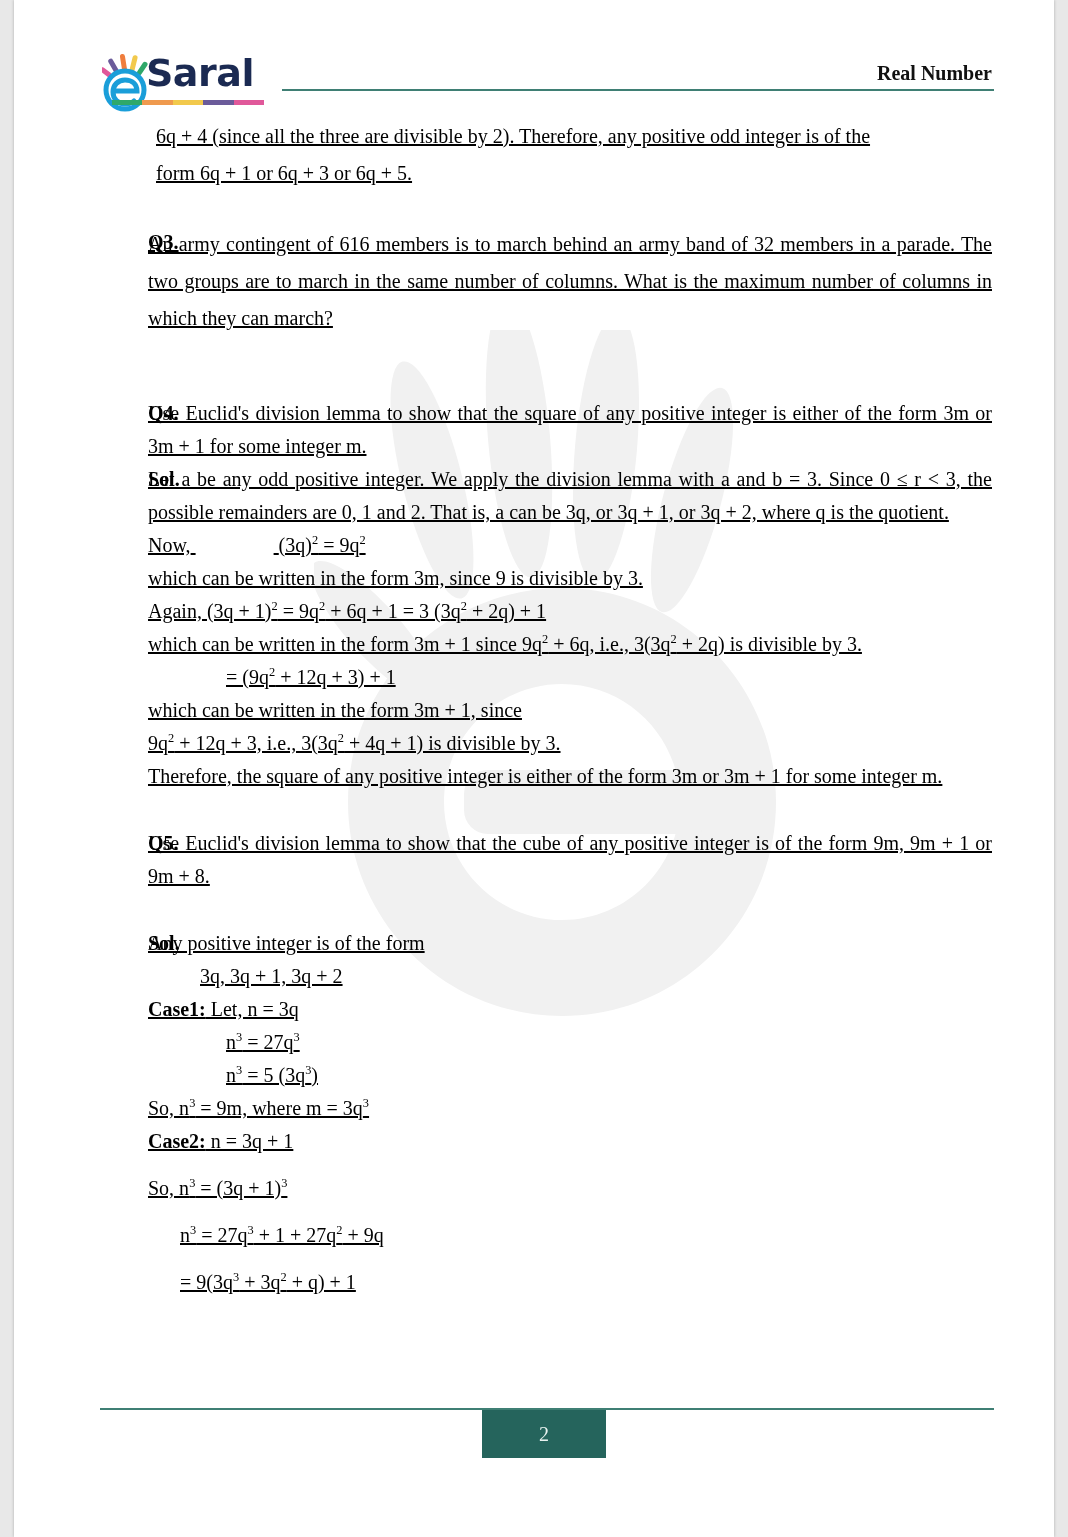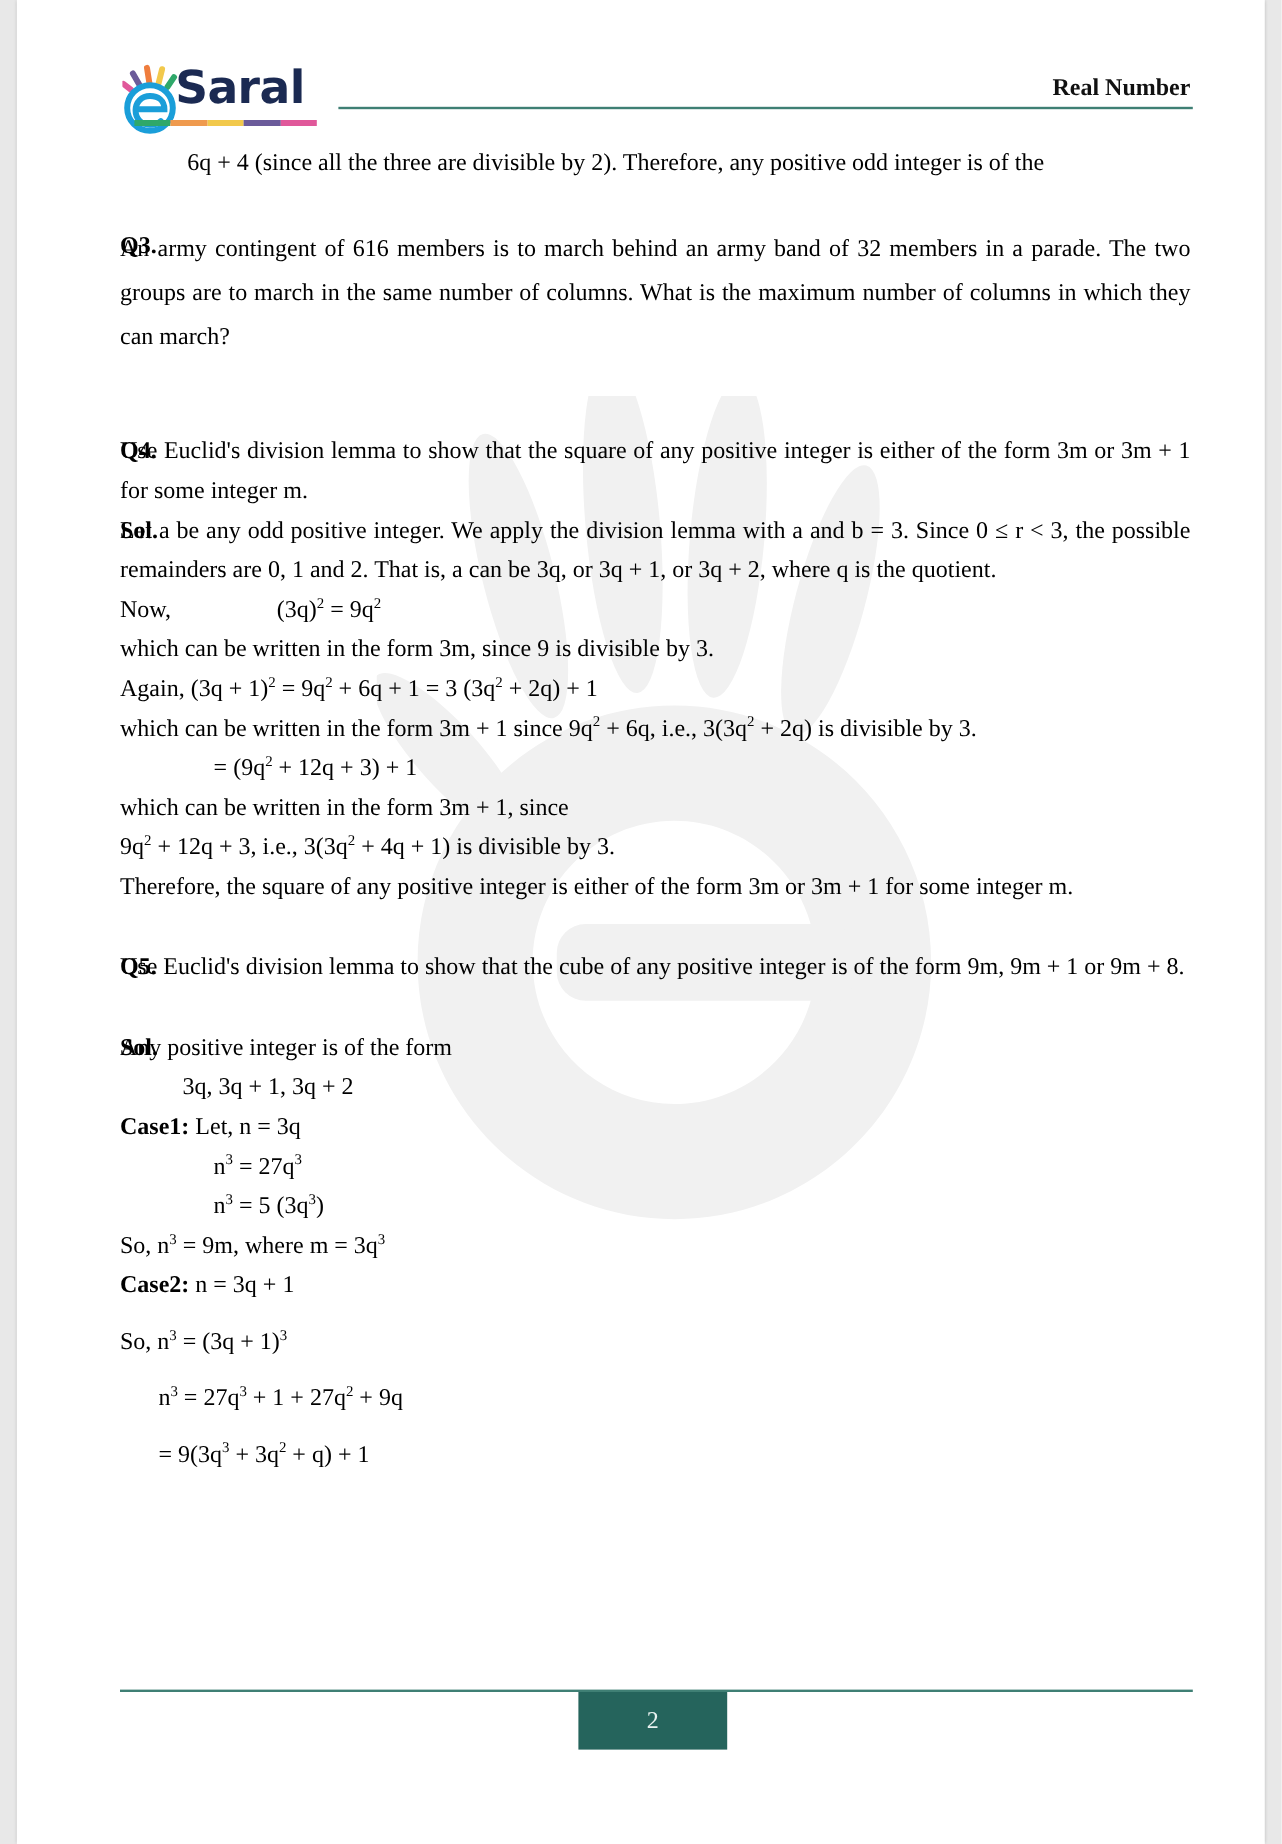--- a/index.html
+++ b/index.html
@@ -83,22 +83,23 @@
   }
 
   
   .content {
     position: absolute;
     left: 0;
     top: 118px;
     width: 100%;
     z-index: 1;
     color: #000000;
-  }
-  .block { display: flex; align-items: flex-start; }
+    text-decoration: underline;
+  }
+  .block { display: flex; align-items: flex-start; margin-left: 48px; }
   .tag {
     width: 60px;
     min-width: 60px;
     padding-left: 86px;
     font-weight: bold;
     font-size: 20px;
     line-height: 33px;
   }
   .tag-inner { display: block; }
   .body-col {
@@ -200,20 +201,21 @@
       </div>
     </div>
     <div class="header-rule"></div>
     <div class="header-title">Real Number</div>
   </div>
 
   <div class="content">
 
     <div class="para-first">
       <span class="row">6q + 4 (since all the three are divisible by 2). Therefore, any positive odd integer is of the</span>
+      <span class="row">form 6q + 1 or 6q + 3 or 6q + 5.</span>
     </div>
 
     <div class="gap-l"></div>
 
     <div class="block">
       <div class="tag">
         <span class="tag-inner">Q3.</span>
       </div>
       <div class="body-col just lines-wide">An army contingent of 616 members is to march behind an army band of 32 members in a parade. The two groups are to march in the same number of columns. What is the maximum number of columns in which they can march?</div>
     </div>

